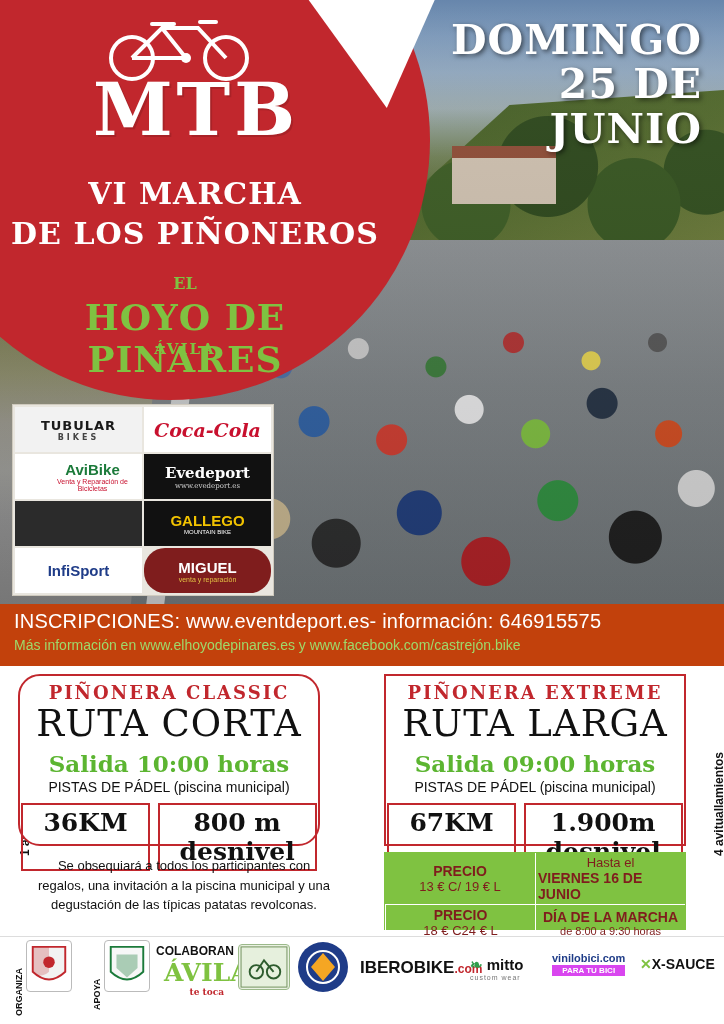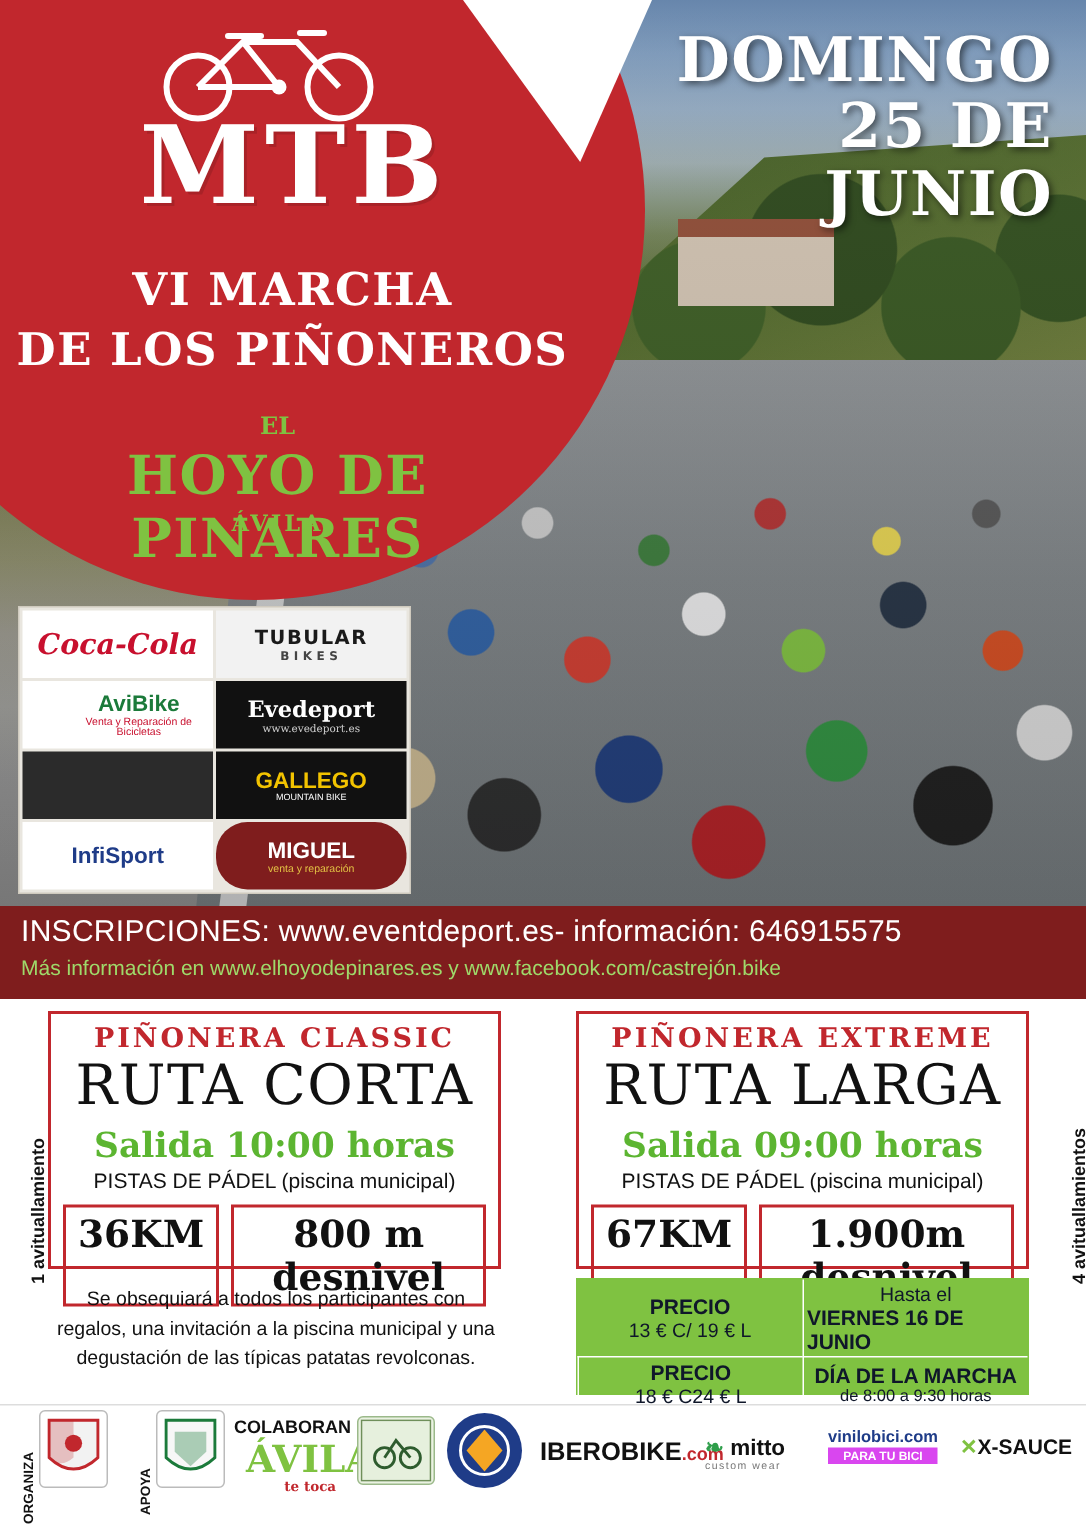--- a/index.html
+++ b/index.html
@@ -158,67 +158,67 @@
   .sp-gallego { background:#111; color:#f2c300; font-weight:bold; font-size:15px; }
   .sp-gallego small { display:block; color:#fff; font-size:6px; font-weight:normal; }
   .sp-infi { color:#1f3c88; font-weight:bold; font-size:15px; }
   .sp-miguel { background:#7f1d1d; color:#fff; font-weight:bold; font-size:15px;border-radius:21px; }
   .sp-miguel small { display:block; color:#e2c044; font-size:7px; font-weight:normal; }
   .sp-bike { background:#2b2b2b; }
 
   
   .insc-bar {
     position:absolute; left:0; top:604px; width:724px; height:62px;
-    background:#7f1d1d; color:#ffffff; padding:6px 14px 0 14px;
+    background:#c2410c; color:#ffffff; padding:6px 14px 0 14px;
   }
   .insc-line1 { font-size:20px; letter-spacing:.2px; }
   .insc-line2 { font-size:14px; color:#9fd96a; margin-top:4px; }
 
   
   .routes { position:absolute; left:0; top:666px; width:724px; height:270px; background:#ffffff; }
   .side-label {
     position:absolute; font-size:12px; color:#111; font-weight:bold;
     transform:rotate(-90deg); transform-origin:left top; white-space:nowrap;
   }
   .side-left { left:18px; top:190px; }
   .side-right { left:712px; top:190px; }
 
   .route-box {
     position:absolute; top:8px; width:302px; height:172px;
     border:2px solid #c1272d; background:#fff; text-align:center; padding-top:6px;
   }
-  .route-left { left:32px; }
+  .route-left { left:18px;border-radius:22px; }
   .route-right { left:384px; }
   .route-kicker {
     font-family:"DejaVu Serif", serif; font-weight:bold; color:#c1272d;
     font-size:18px; letter-spacing:2px;
   }
   .route-name {
     font-family:"DejaVu Serif", serif; font-weight:normal; color:#111;
     font-size:37px; letter-spacing:1px; line-height:1.05; margin-top:2px;
   }
   .route-salida {
     font-family:"DejaVu Serif", serif; font-weight:bold; color:#5cb531;
     font-size:23px; margin-top:6px;
   }
   .route-place { font-size:14px; color:#111; margin-top:2px; }
   .route-stats { display:flex; justify-content:center; gap:8px; margin-top:8px; padding:0 8px; }
   .stat-km, .stat-desn {
-    border:2px solid #c1272d; padding:3px 8px;
+    border:2px solid #c1272d; padding:3px 20px;
     font-family:"DejaVu Serif", serif; font-weight:bold; font-size:25px; color:#111;
   }
 
   .promo-text {
     position:absolute; left:36px; top:190px; width:296px;
     font-size:13px; color:#111; text-align:center; line-height:1.5;
   }
 
   .price-table {
     position:absolute; left:384px; top:186px; width:302px; height:78px;
-    background:#7fc241; color:#0f172a; display:grid;
+    background:#7fc241; color:#7f1d1d; display:grid;
     grid-template-columns:1fr 1fr; grid-template-rows:1fr 1fr;
     border:1px solid #7fc241;
   }
   .pc { display:flex; flex-direction:column; align-items:center; justify-content:center; padding:2px; }
   .pc .big { font-weight:bold; font-size:14px; }
   .pc .sub { font-size:13px; }
   .pc .small { font-size:11px; }
   .price-table .pc + .pc { border-left:1px solid #ffffff; }
   .price-table .row2 { border-top:1px solid #ffffff; }
 
@@ -281,27 +281,27 @@
   <div class="el-label">EL</div>
   <div class="hoyo">HOYO DE PINARES</div>
   <div class="avila">ÁVILA</div>
 
   <div class="date-block">
     <div>DOMINGO</div>
     <div>25 DE JUNIO</div>
   </div>
 
   <div class="sponsor-collage">
-    <div class="sp sp-coca">Coca-Cola</div>
     <div class="sp sp-tubular">
       <div>
         <span>TUBULAR</span>
         <small>BIKES</small>
       </div>
     </div>
+    <div class="sp sp-coca">Coca-Cola</div>
 
     <div class="sp sp-avibike">
       <div>
         <span>AviBike</span>
         <small>Venta y Reparación de Bicicletas</small>
       </div>
     </div>
     <div class="sp sp-eve">
       <div>
         <span>Evedeport</span>

